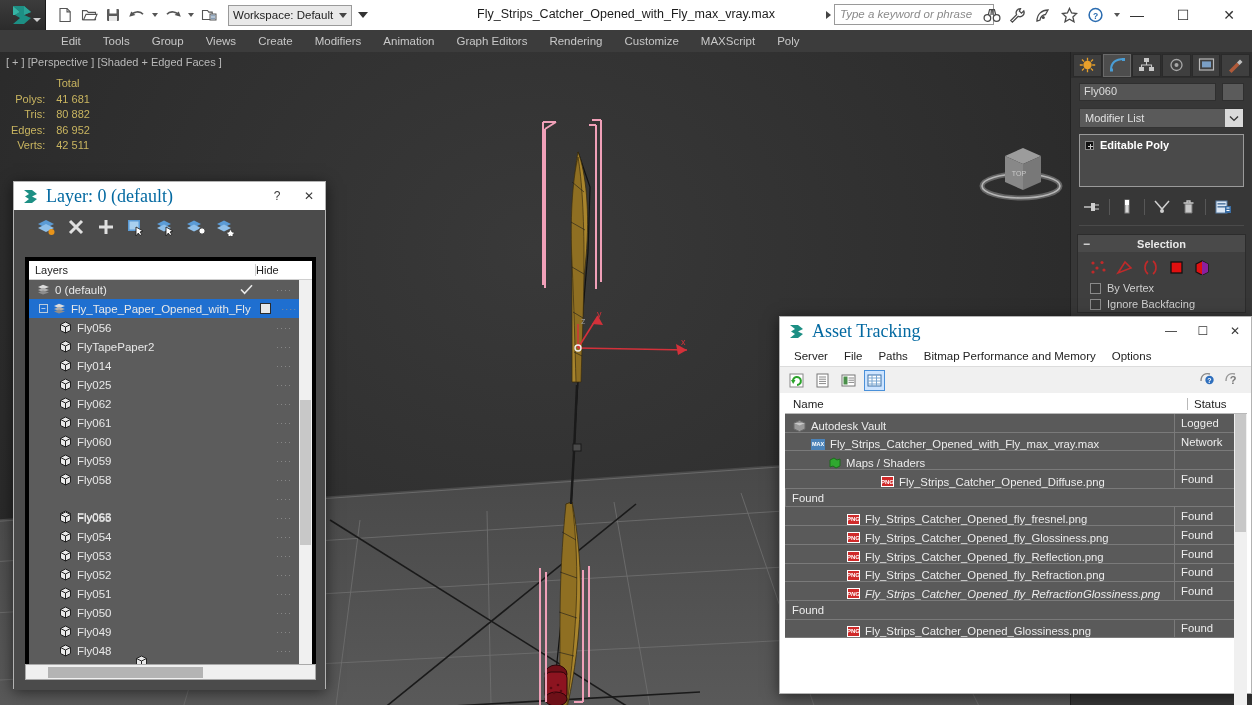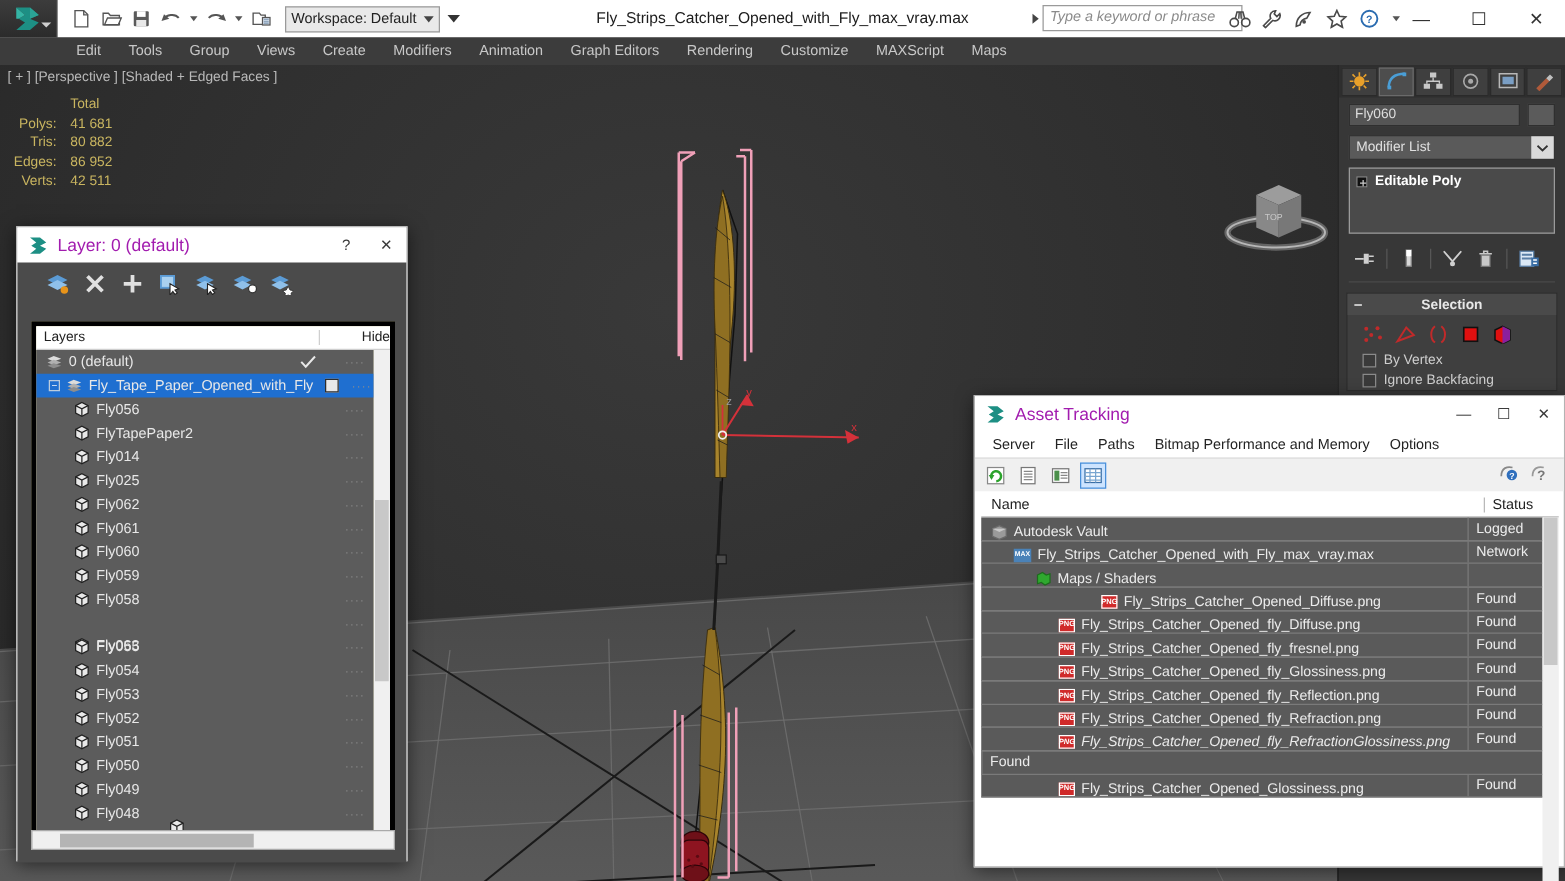--- a/index.html
+++ b/index.html
@@ -94,36 +94,36 @@
   .cp-selb { width:21px;height:17px; display:flex;align-items:center;justify-content:center;}
   .cp-chkrow { display:flex; align-items:center; gap:6px; padding:2px 12px; color:#cfcfcf; font-size:11px;}
   .cp-chk { width:11px;height:11px;border:1px solid #8a8a8a; background:#3a3a3a;}
 
   
   .win { position:absolute; background:#ffffff; border:1px solid #b3b3b3;
     box-shadow:0 3px 14px rgba(0,0,0,.55); }
   .win-title { height:28px; display:flex; align-items:center; padding-left:8px;
     background:#ffffff; }
   .win-icon { width:17px;height:17px; margin-right:7px; display:flex;align-items:center;justify-content:center;}
-  .win-title span.t { font-size:14px; color:#a21caf; }
+  .win-title span.t { font-size:18px; color:#0369a1;font-family:Liberation Serif, serif; }
   .win-ctrl { margin-left:auto; display:flex; height:28px; }
   .win-ctrl div { width:32px; height:28px; display:flex; align-items:center; justify-content:center;
     color:#3a3a3a; font-size:12px;}
 
   
   #layerwin { left:13px; top:181px; width:313px; height:508px; }
   .layer-body { background:#4b4b4b; padding:0; height:480px; position:relative; }
   .layer-toolbar { height:33px; display:flex; align-items:center; gap:7px; padding-left:20px; }
   .ltb { width:23px;height:23px; display:flex; align-items:center; justify-content:center; }
   .layer-listwrap { position:absolute; left:11px; top:47px; width:291px; height:419px; background:#fef9c3;
     border:4px solid #000000; }
   .layer-hdr { height:19px; background:#fff; display:flex; align-items:center;
     font-size:11px; color:#222; border-bottom:1px solid #cfcfcf; }
   .layer-hdr .c1 { flex:1; padding-left:6px; }
-  .layer-hdr .c2 { width:57px; text-align:right; border-left:1px solid #cfcfcf;}
+  .layer-hdr .c2 { width:57px; text-align:left; border-left:1px solid #cfcfcf;}
   .layer-rows { position:absolute; left:0; top:19px; right:13px; bottom:0; background:#5c5c5c; overflow:hidden;}
   .lrow { height:19px; display:flex; align-items:center; font-size:11.5px; color:#e8e8e8; }
   .lrow.sel { background:#1f6fd0; }
   .lrow .nm { flex:1; display:flex; align-items:center; gap:5px; }
   .lrow .hidecell { width:45px; display:flex; align-items:center; justify-content:center; }
   .lrow .dots { width:30px; text-align:center; color:#8d8d8d; letter-spacing:1px; font-size:9px;}
   .ico-layer { width:13px;height:11px; position:relative; display:inline-block;}
   .ico-obj { width:13px;height:13px; display:inline-block;}
   .tree-plus { width:9px;height:9px;border:1px solid #bcd; color:#fff; font-size:8px;
     display:flex;align-items:center;justify-content:center; margin-left:2px;}
@@ -280,21 +280,21 @@
       <div class="menuitem">Tools</div>
       <div class="menuitem">Group</div>
       <div class="menuitem">Views</div>
       <div class="menuitem">Create</div>
       <div class="menuitem">Modifiers</div>
       <div class="menuitem">Animation</div>
       <div class="menuitem">Graph Editors</div>
       <div class="menuitem">Rendering</div>
       <div class="menuitem">Customize</div>
       <div class="menuitem">MAXScript</div>
-      <div class="menuitem">Maps</div>
+      <div class="menuitem">Poly</div>
     </div>
 
   <div class="viewport">
     <svg class="grid-svg" width="1070" height="653">
       <defs>
         <linearGradient id="floorG" x1="0" y1="0" x2="0" y2="1">
           <stop offset="0" stop-color="#474747"></stop>
             <stop offset="1" stop-color="#5b5b5b"></stop>
         </linearGradient>
       </defs>
@@ -1003,24 +1003,20 @@
             <div class="s"></div>
           </div>
           <div class="at-row">
             <div class="n" style="padding-left: 96px;">
               <span class="png-ico">PNG</span>
               <span>Fly_Strips_Catcher_Opened_Diffuse.png</span>
             </div>
             <div class="s">Found</div>
           </div>
           <div class="at-row">
-            <div class="n" style="padding-left: 62px;">
-              <span class="png-ico">PNG</span>
-              <span>Fly_Strips_Catcher_Opened_fly_Diffuse.png</span>
-            </div>
             <div class="s">Found</div>
           </div>
           <div class="at-row">
             <div class="n" style="padding-left: 62px;">
               <span class="png-ico">PNG</span>
               <span>Fly_Strips_Catcher_Opened_fly_fresnel.png</span>
             </div>
             <div class="s">Found</div>
           </div>
           <div class="at-row">

